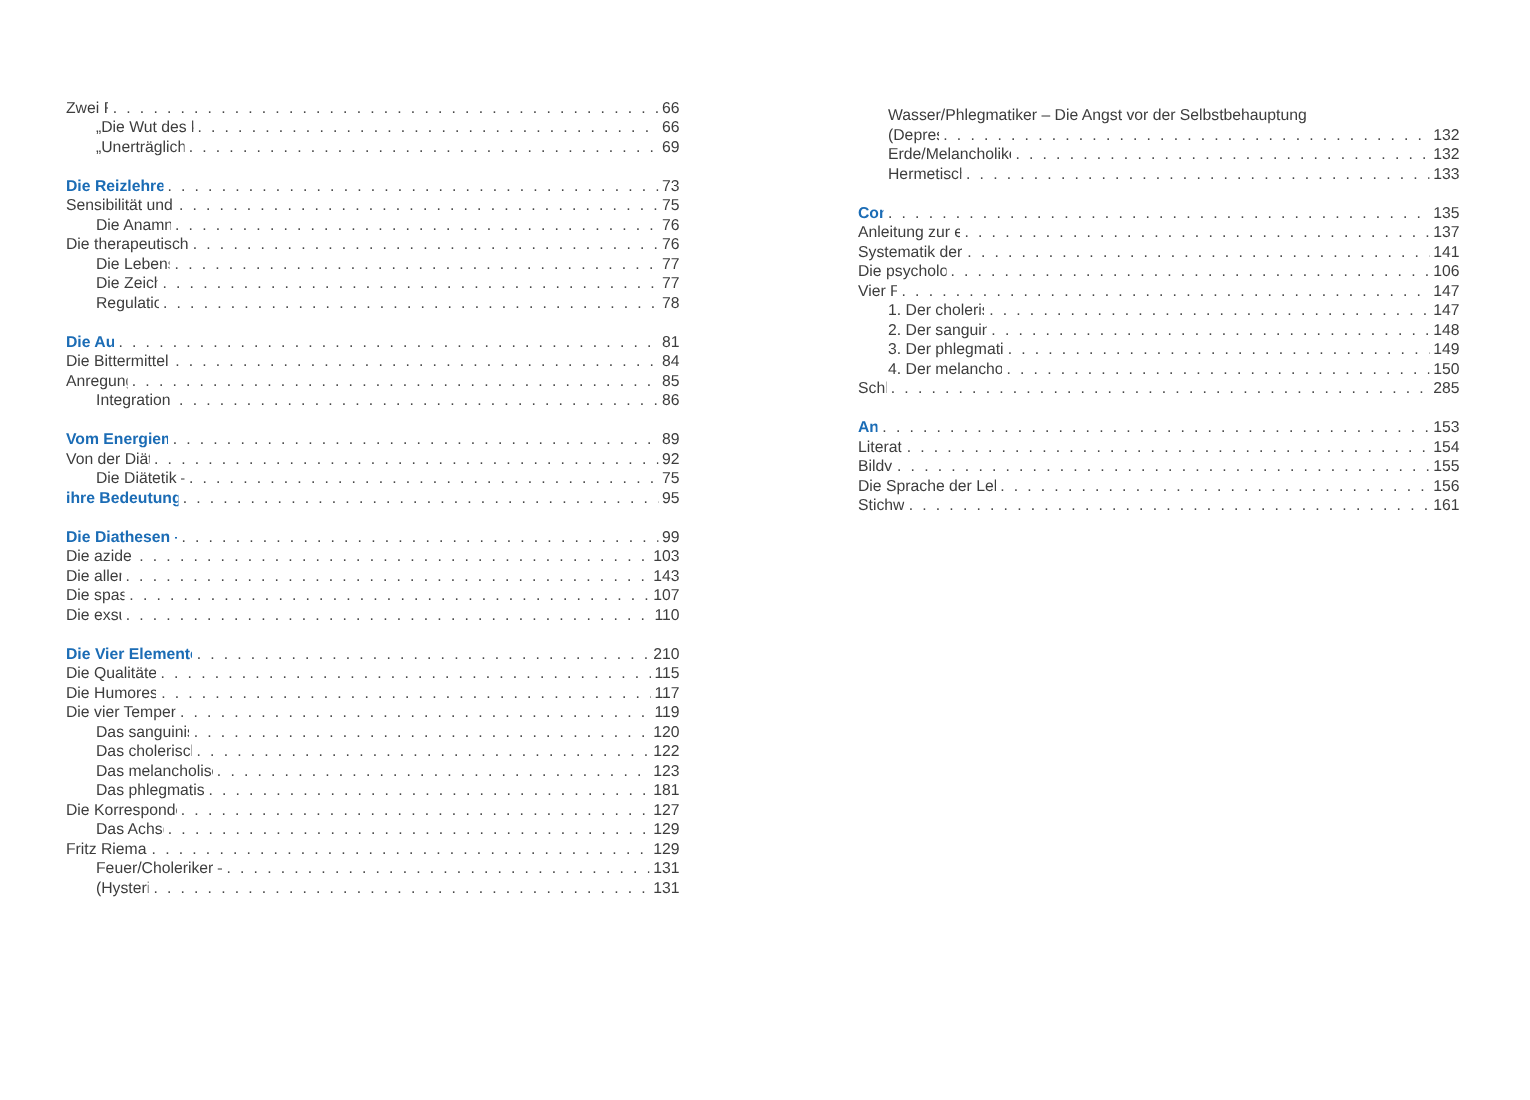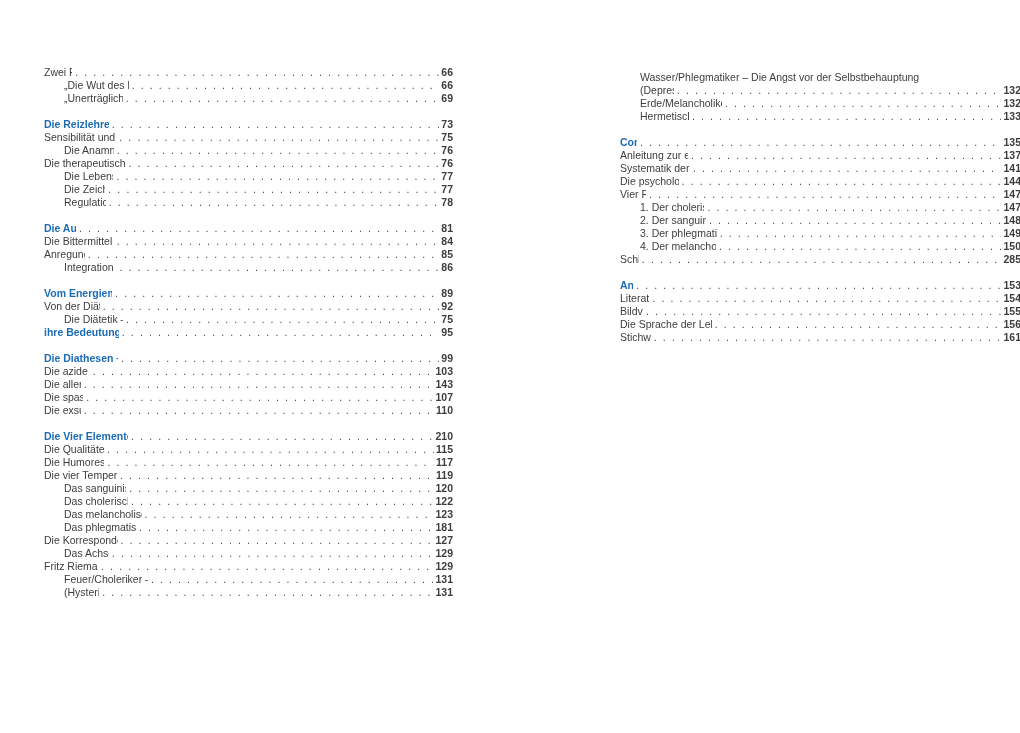--- a/index.html
+++ b/index.html
@@ -23,21 +23,20 @@
     top: 66px;
   }
   #left-column {
     left: 44px;
     width: 409px;
   }
   #right-column {
     left: 572px;
     top: 71px;
     width: 401px;
-    margin-left: 48px;
   }
   .row {
     display: flex;
     align-items: baseline;
     white-space: nowrap;
   }
   .row.gap-before {
     margin-top: 13px;
   }
   .row.indent-1 .text {
@@ -56,21 +55,21 @@
     overflow: hidden;
     min-width: 8px;
     margin: 0 2px 0 3px;
     color: #474747;
     letter-spacing: 1.6px;
   }
   .page-num {
     flex: 0 0 auto;
     text-align: right;
     color: #3d3d3d;
-    font-weight: bold;
+    font-weight: normal;
   }
 </style>
 </head>
 <body>
 
 <div id="book-spread">
   <div id="left-column" class="toc-column">
       <div class="row indent-0">
         <span class="text">Zwei Fallbeispiele</span>
         <span class="leader">. . . . . . . . . . . . . . . . . . . . . . . . . . . . . . . . . . . . . . . . . . . . . . . . . . . . . . . . . . . . . . . . . . . . . . . . . . . . . . . . . . . . . . . . . . . . . . . . . . . . . . . . . . . . . . . . . . . . . . . . </span>
@@ -282,21 +281,21 @@
         <span class="page-num">137</span>
       </div>
       <div class="row indent-0">
         <span class="text">Systematik der erweiterten Anamnese und Diagnose</span>
         <span class="leader">. . . . . . . . . . . . . . . . . . . . . . . . . . . . . . . . . . . . . . . . . . . . . . . . . . . . . . . . . . . . . . . . . . . . . . . . . . . . . . . . . . . . . . . . . . . . . . . . . . . . . . . . . . . . . . . . . . . . . . . . </span>
         <span class="page-num">141</span>
       </div>
       <div class="row indent-0">
         <span class="text">Die psychologisch-hermetische Dimension</span>
         <span class="leader">. . . . . . . . . . . . . . . . . . . . . . . . . . . . . . . . . . . . . . . . . . . . . . . . . . . . . . . . . . . . . . . . . . . . . . . . . . . . . . . . . . . . . . . . . . . . . . . . . . . . . . . . . . . . . . . . . . . . . . . . </span>
-        <span class="page-num">144</span>
+        <span class="page-num">106</span>
       </div>
       <div class="row indent-0">
         <span class="text">Vier Fallbeispiele</span>
         <span class="leader">. . . . . . . . . . . . . . . . . . . . . . . . . . . . . . . . . . . . . . . . . . . . . . . . . . . . . . . . . . . . . . . . . . . . . . . . . . . . . . . . . . . . . . . . . . . . . . . . . . . . . . . . . . . . . . . . . . . . . . . . </span>
         <span class="page-num">147</span>
       </div>
       <div class="row indent-1">
         <span class="text">1. Der cholerisch-azidische Typ – Feuer sucht Maß</span>
         <span class="leader">. . . . . . . . . . . . . . . . . . . . . . . . . . . . . . . . . . . . . . . . . . . . . . . . . . . . . . . . . . . . . . . . . . . . . . . . . . . . . . . . . . . . . . . . . . . . . . . . . . . . . . . . . . . . . . . . . . . . . . . . </span>
         <span class="page-num">147</span>

